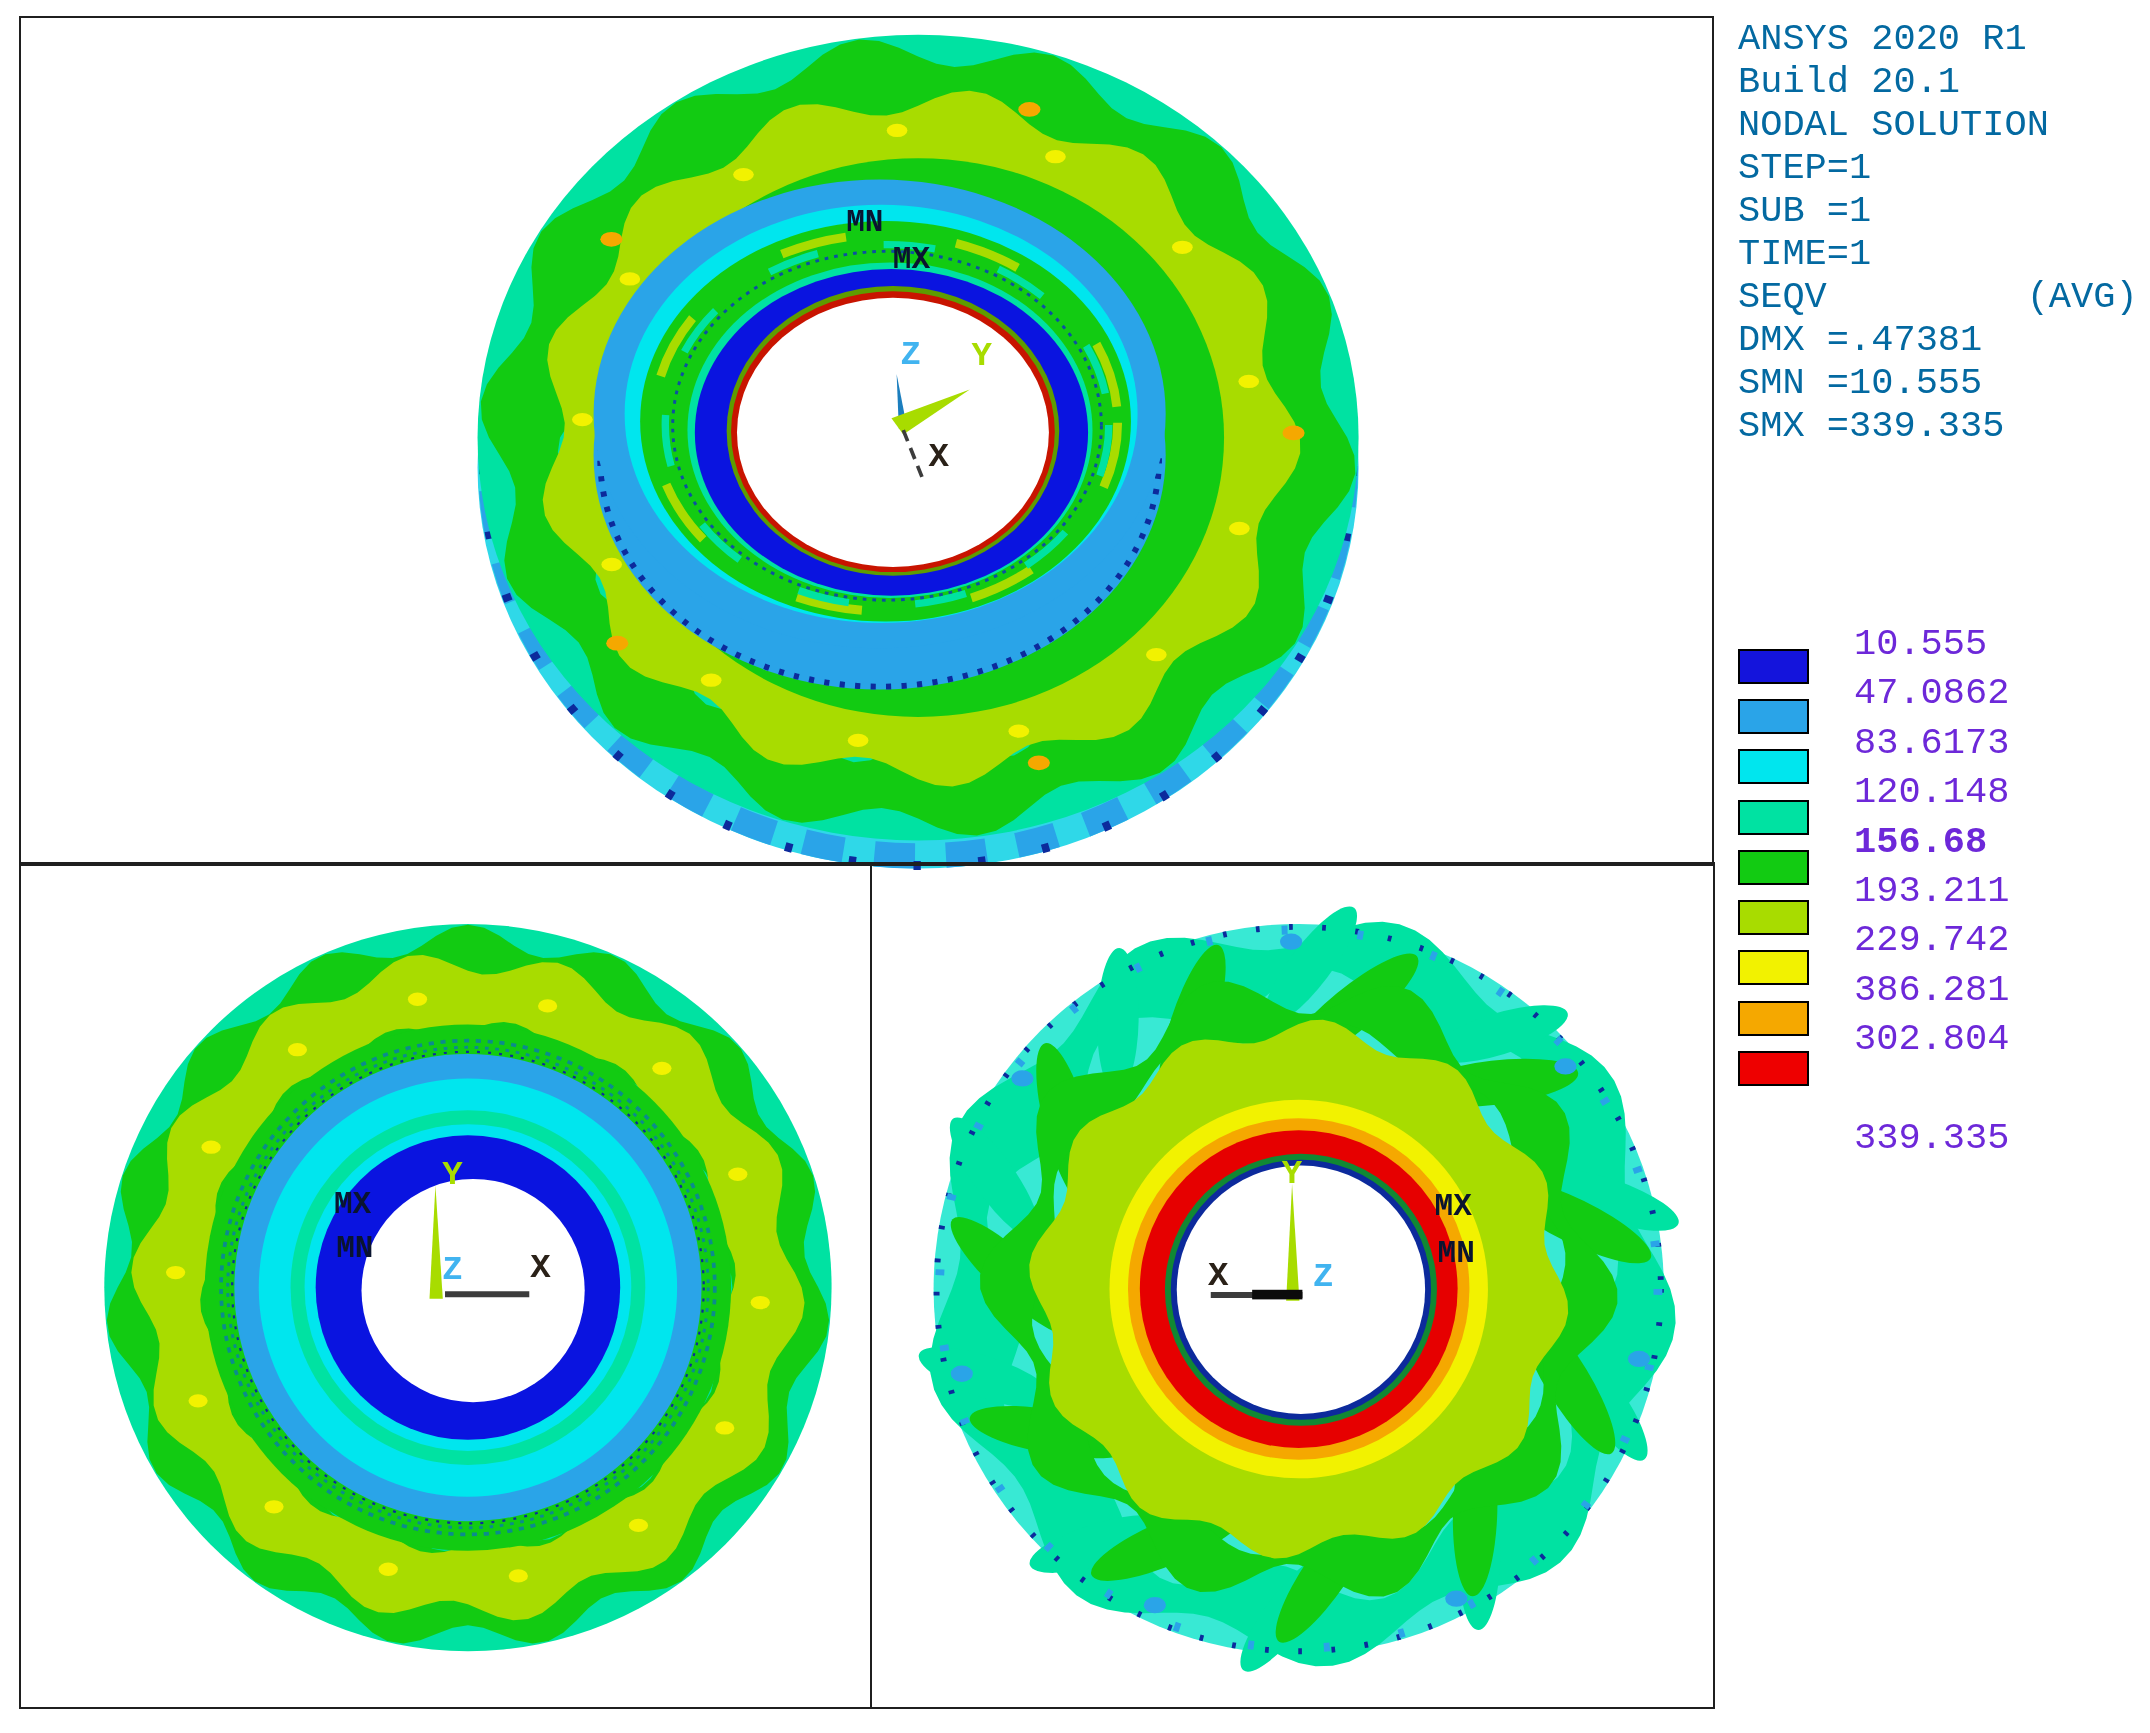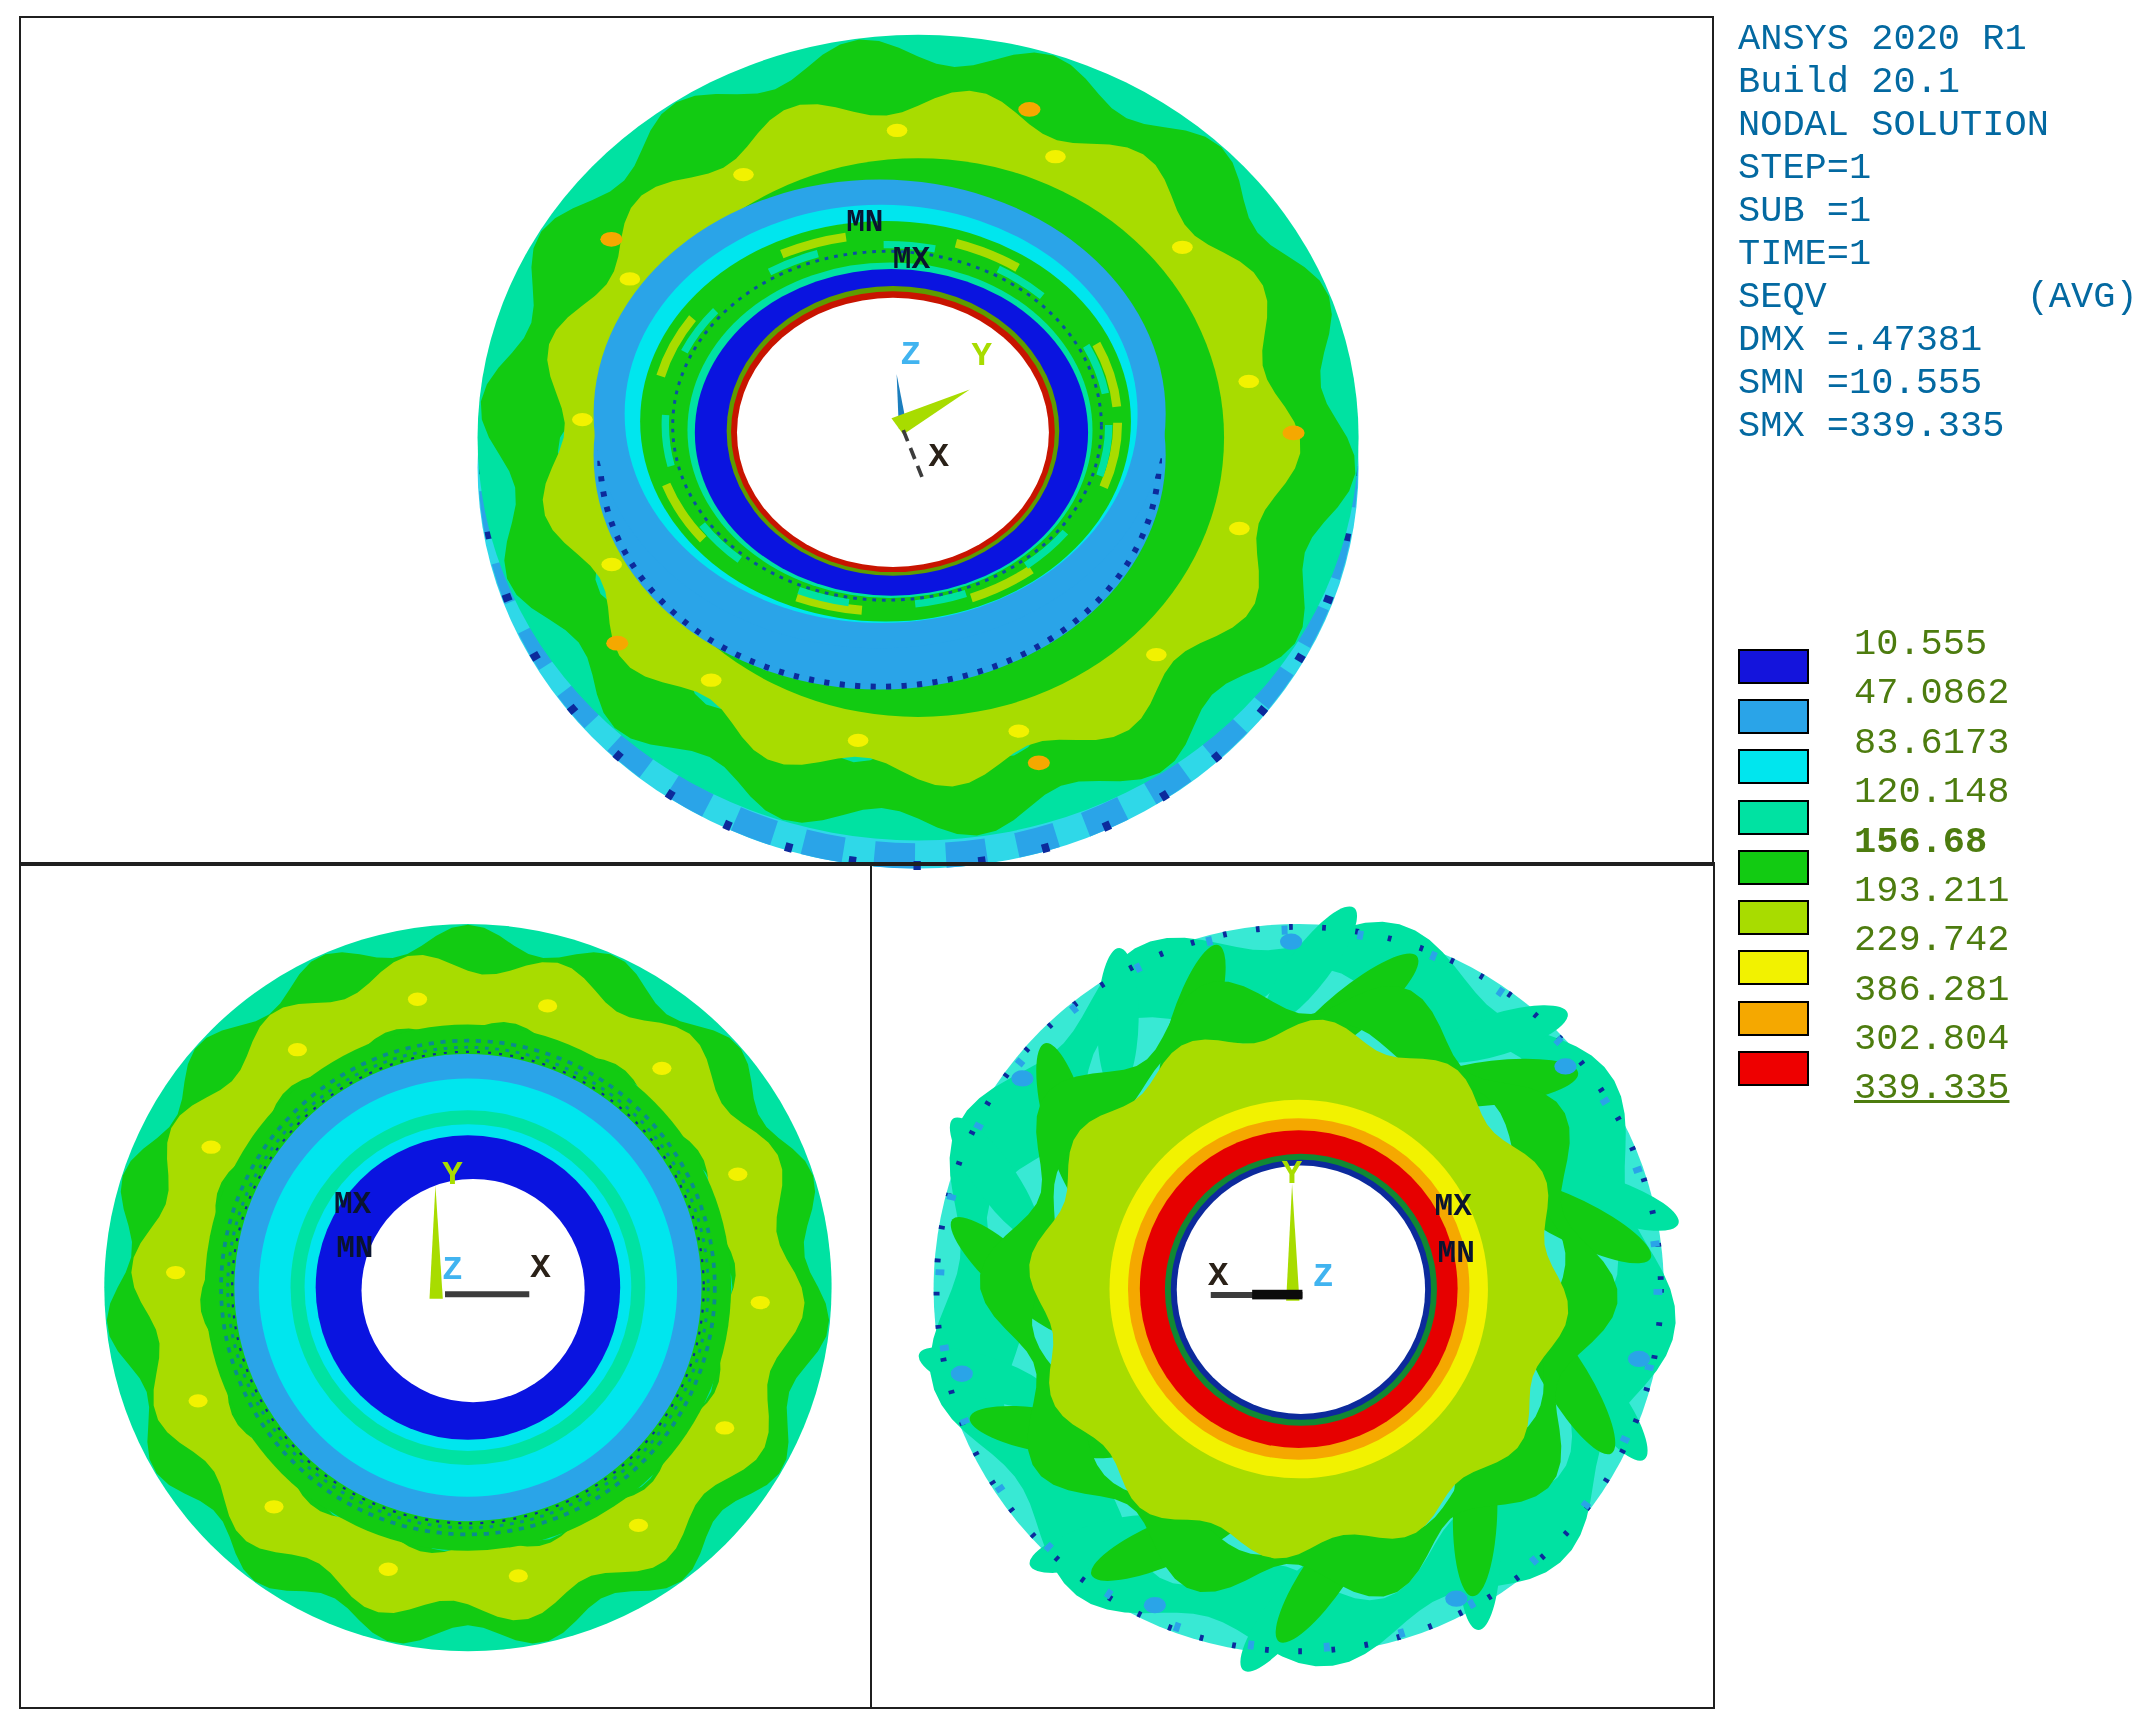--- a/index.html
+++ b/index.html
@@ -7,21 +7,21 @@
          font-family:"Liberation Mono","DejaVu Sans Mono",monospace;}
   .panel{position:absolute;box-sizing:border-box;border:2.2px solid #1f1f1f;background:transparent;z-index:3;}
   #panel-top{left:19px;top:16.3px;width:1695px;height:850px;border-bottom-width:4.4px;}
   #panel-bl{left:19px;top:862px;width:853px;height:847px;border-top:none;}
   #panel-br{left:870px;top:862px;width:845px;height:847px;border-top:none;}
   #scene{position:absolute;left:0;top:0;z-index:1;}
   #info{position:absolute;left:1738px;top:18px;z-index:4;}
   .info-line{font-size:37px;line-height:43px;color:#0369a1;white-space:pre;}
   #legend{position:absolute;left:0;top:0;z-index:4;}
   .legend-swatch{position:absolute;left:1738px;width:71px;height:35px;box-sizing:border-box;border:2.2px solid #000;}
-  .legend-value{position:absolute;left:1854px;font-size:37px;line-height:42px;color:#4d7c0f;white-space:pre;}
+  .legend-value{position:absolute;left:1854px;font-size:37px;line-height:42px;color:#6d28d9;white-space:pre;}
   svg text{font-family:"Liberation Mono","DejaVu Sans Mono",monospace;font-weight:700;}
 </style>
 </head>
 <body>
 
 <div id="stage">
   <svg id="scene" width="2151" height="1734" viewBox="0 0 2910 2346">
       <g>
         <ellipse cx="1242" cy="632" rx="596" ry="543" fill="#2FD8E8"></ellipse>
         <ellipse cx="1242" cy="630" rx="578" ry="528" fill="none" stroke="#2AA4E8" stroke-width="34" stroke-dasharray="55 42"></ellipse>
@@ -177,21 +177,21 @@
   <div id="legend">
       <div class="legend-value" style="top: 623px;">10.555</div>
       <div class="legend-value" style="top: 672px;">47.0862</div>
       <div class="legend-value" style="top: 722px;">83.6173</div>
       <div class="legend-value" style="top: 771px;">120.148</div>
       <div class="legend-value" style="top: 821px; font-weight: bold;">156.68</div>
       <div class="legend-value" style="top: 870px;">193.211</div>
       <div class="legend-value" style="top: 919px;">229.742</div>
       <div class="legend-value" style="top: 969px;">386.281</div>
       <div class="legend-value" style="top: 1018px;">302.804</div>
-      <div class="legend-value" style="top: 1067px; text-decoration: underline;">339.335</div>
+      <div class="legend-value" style="top: 1117px;">339.335</div>
       <div class="legend-swatch" style="top: 649px; background: rgb(20, 20, 220);"></div>
       <div class="legend-swatch" style="top: 699px; background: rgb(42, 164, 232);"></div>
       <div class="legend-swatch" style="top: 749px; background: rgb(0, 230, 238);"></div>
       <div class="legend-swatch" style="top: 800px; background: rgb(0, 226, 162);"></div>
       <div class="legend-swatch" style="top: 850px; background: rgb(18, 203, 18);"></div>
       <div class="legend-swatch" style="top: 900px; background: rgb(168, 220, 0);"></div>
       <div class="legend-swatch" style="top: 950px; background: rgb(242, 242, 0);"></div>
       <div class="legend-swatch" style="top: 1001px; background: rgb(245, 168, 0);"></div>
       <div class="legend-swatch" style="top: 1051px; background: rgb(238, 0, 0);"></div>
     </div>

